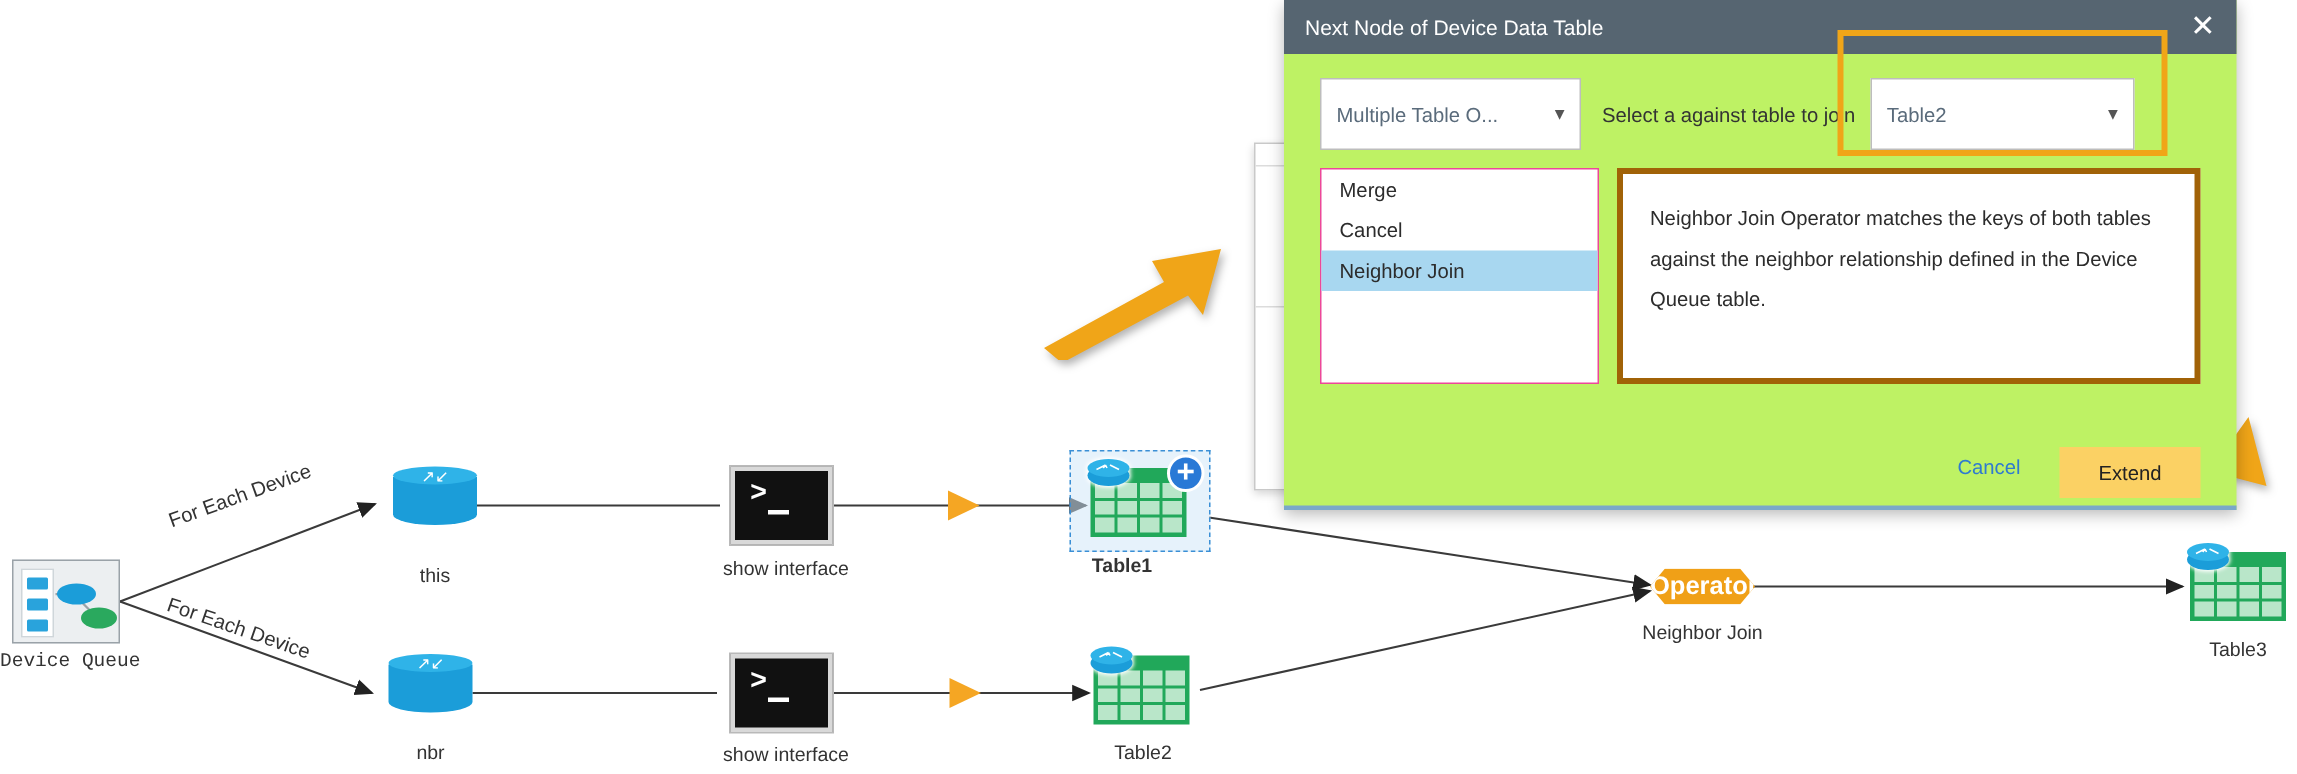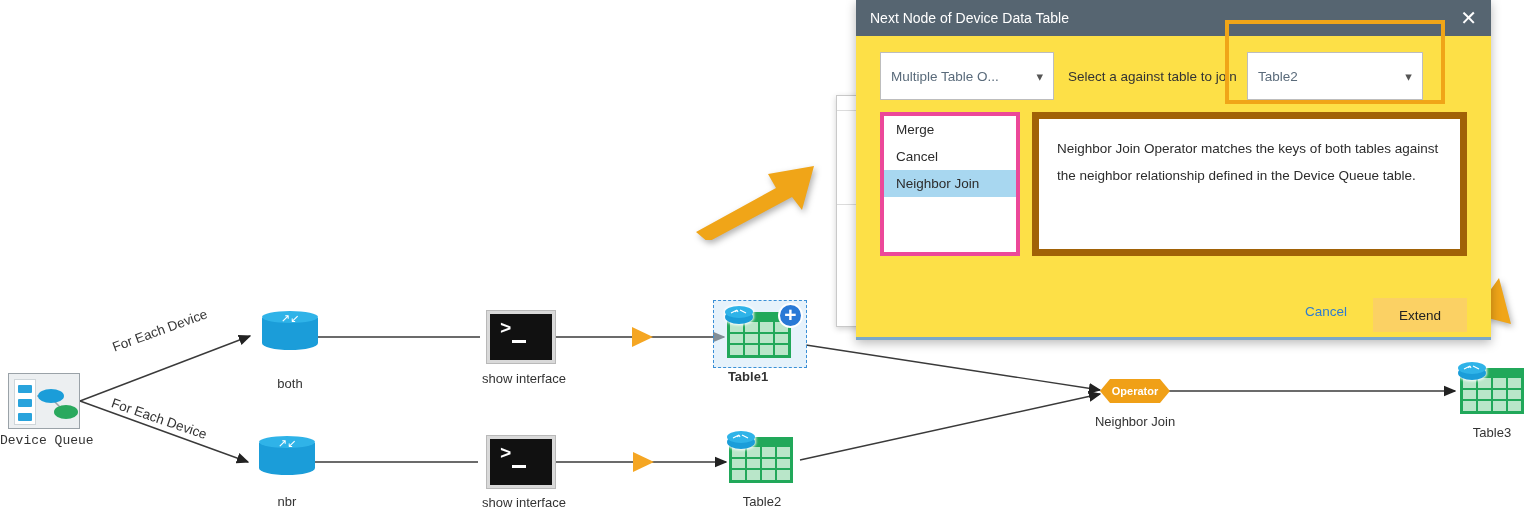--- a/index.html
+++ b/index.html
@@ -45,56 +45,56 @@
             filter:drop-shadow(0 0 1.5px #fff) drop-shadow(0 0 1.5px #fff);}
 
   .plusbadge{position:absolute;width:25px;height:25px;border-radius:50%;
              background:#2979d6;border:2px solid #fff;box-sizing:border-box;
              color:#fff;font-size:21px;line-height:20px;text-align:center;font-weight:bold;}
   .sel-box{position:absolute;border:1.5px dashed #3a8fd6;background:rgba(210,232,248,.55);}
 
   
   .operator{position:absolute;width:70px;height:24px;background:#f0a017;
             clip-path:polygon(10px 0,60px 0,70px 12px,60px 24px,10px 24px,0 12px);
-            color:#fff;font-size:11px;font-weight:bold;line-height:24px;text-align:center;}
+            color:#fff;font-size:17px;font-weight:bold;line-height:24px;text-align:center;}
 
   
   .big-arrow{position:absolute;filter:drop-shadow(2px 3px 3px rgba(0,0,0,.30));}
 
   
   #ghost-panel{position:absolute;left:836px;top:95px;width:60px;height:232px;
                background:#fff;border:1px solid #c9c9c9;box-sizing:border-box;
                box-shadow:0 2px 6px rgba(0,0,0,.18);}
   #ghost-panel .gl{position:absolute;left:0;right:0;height:1px;background:#dcdcdc;}
 
-  #dialog{position:absolute;left:856px;top:0;width:635px;height:340px;background:#fde047;
+  #dialog{position:absolute;left:856px;top:0;width:635px;height:340px;background:#bef264;
           box-shadow:0 3px 10px rgba(0,0,0,.28);border-bottom:3px solid #7aa8c9;
           box-sizing:border-box;}
   #dialog-title{height:36px;background:#566571;color:#fff;display:flex;align-items:center;
                 padding:0 14px;font-size:14px;}
   #dialog-title .t{flex:1;}
   #close-x{font-size:20px;line-height:1;cursor:pointer;font-weight:300;}
   #dialog-body{position:relative;padding:0 24px;}
 
   .row1{display:flex;align-items:center;margin-top:16px;}
   .select-box{border:1px solid #bdbdbd;height:48px;display:flex;align-items:center;
               padding:0 10px;color:#5a6b7b;font-size:13.5px;box-sizing:border-box;background:#fff;}
   .caret{margin-left:auto;font-size:13px;color:#555;}
   #op-select{width:174px;}
   #join-label{margin-left:14px;font-size:13.5px;color:#333;white-space:nowrap;}
   #tbl-select-wrap{position:relative;margin-left:10px;}
   #tbl-select{width:176px;}
   #highlight-ring{position:absolute;left:-22px;top:-32px;width:220px;height:84px;
                   border:4px solid #f0a518;box-sizing:border-box;pointer-events:none;}
 
   .row2{display:flex;margin-top:12px;}
-  #op-list{width:140px;height:144px;border:4px solid #ec4899;box-sizing:border-box;background:#fff;}
+  #op-list{width:186px;height:144px;border:1px solid #ec4899;box-sizing:border-box;background:#fff;}
   #op-list .li{height:27px;line-height:27px;padding:0 12px;font-size:13.5px;color:#2c2c2c;cursor:pointer;}
   #op-list .li.sel{background:#a8d7f0;}
-  #desc-box{flex:1;margin-left:12px;height:144px;border:7px solid #a16207;box-sizing:border-box;
+  #desc-box{flex:1;margin-left:12px;height:144px;border:4px solid #a16207;box-sizing:border-box;
             padding:16px 18px;background:#fff;}
   #desc-box p{margin:0;font-size:13.5px;color:#2c2c2c;line-height:2.0;}
 
   .row3{display:flex;align-items:flex-start;justify-content:flex-end;margin-top:42px;}
   #cancel-btn{color:#2f7bd0;font-size:13.5px;cursor:pointer;padding:6px 10px;}
   #extend-btn{background:#fbd164;border:none;color:#222;font-size:13.5px;
               width:94px;height:34px;margin-left:16px;cursor:pointer;
               font-family:"Liberation Sans",sans-serif;}
 </style>
 </head>
@@ -143,21 +143,21 @@
   <div class="node-label" style="left:0px;top:433px;width:90px;font-family:Liberation Mono, monospace;">Device Queue</div>
 
   <div class="edge-label" style="left:113px;top:340px;transform:rotate(-20deg);transform-origin:left center;">For Each Device</div>
   <div class="edge-label" style="left:112px;top:395px;transform:rotate(19deg);transform-origin:left center;">For Each Device</div>
 
   <div class="router" style="left:262px;top:311px;width:56px;height:46px;">
     <div class="body"></div>
       <div class="top"></div>
     <div class="glyph">↗↙</div>
   </div>
-  <div class="node-label" style="left:258px;top:376px;width:64px;">both</div>
+  <div class="node-label" style="left:258px;top:376px;width:64px;">this</div>
 
   <div class="router" style="left:259px;top:436px;width:56px;height:46px;">
     <div class="body"></div>
       <div class="top"></div>
     <div class="glyph">↗↙</div>
   </div>
   <div class="node-label" style="left:255px;top:494px;width:64px;">nbr</div>
 
   <div class="term" style="left:487px;top:311px;width:62px;height:46px;">
     <div class="prompt">&gt;</div>

